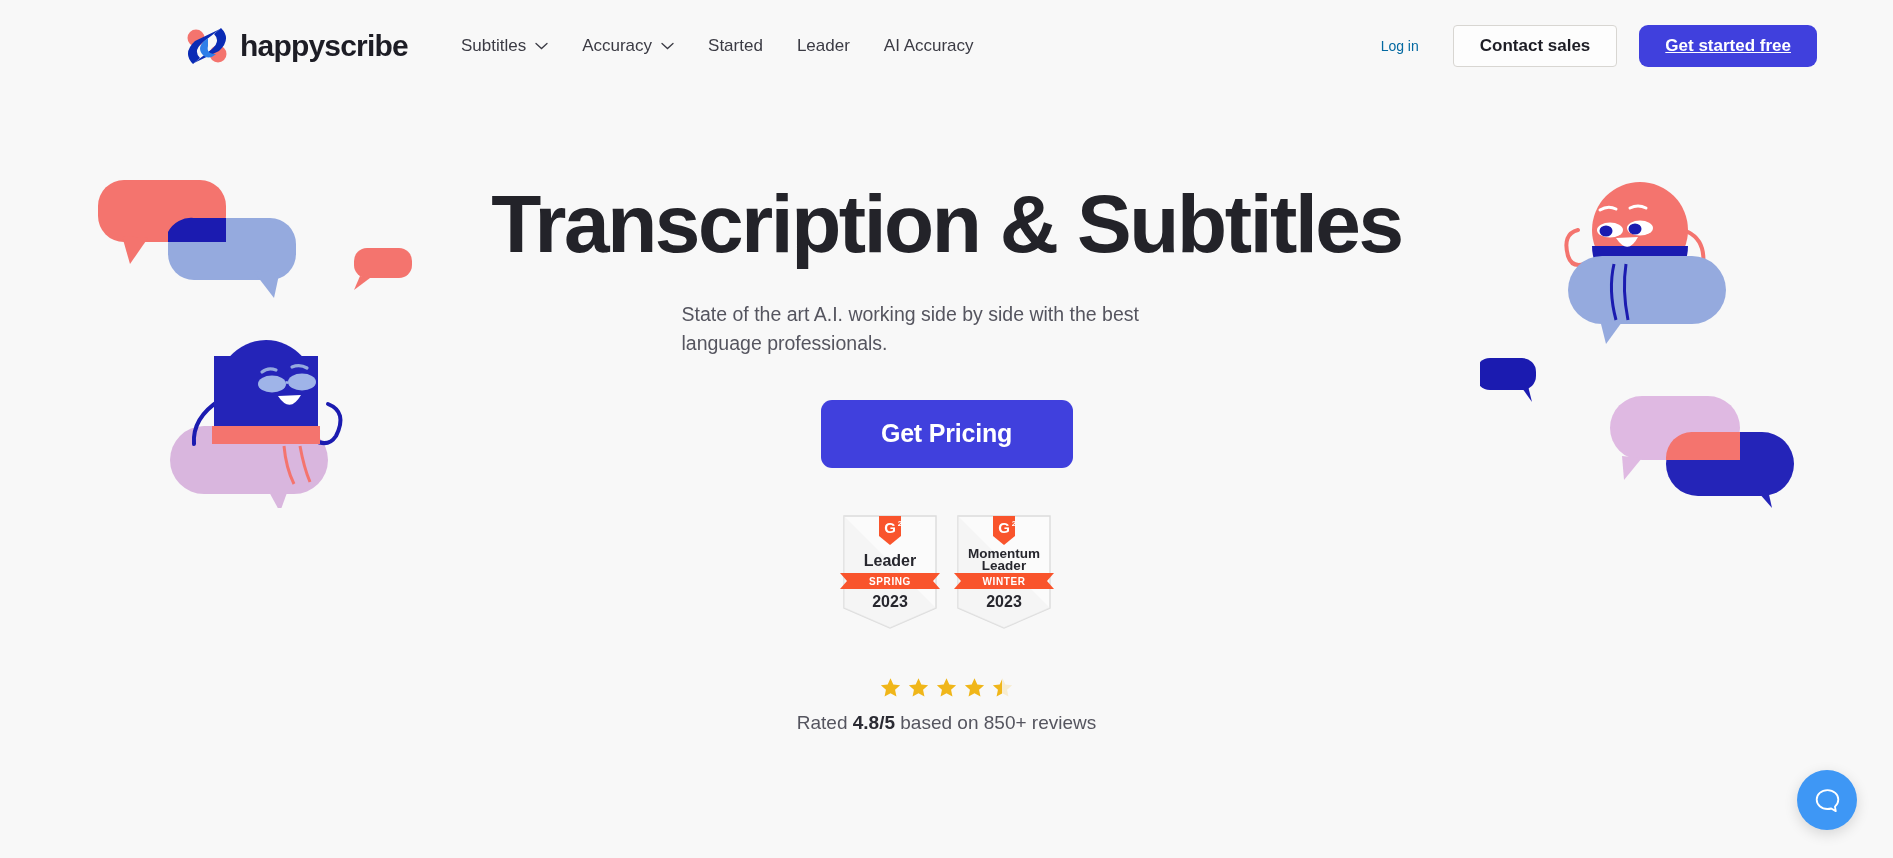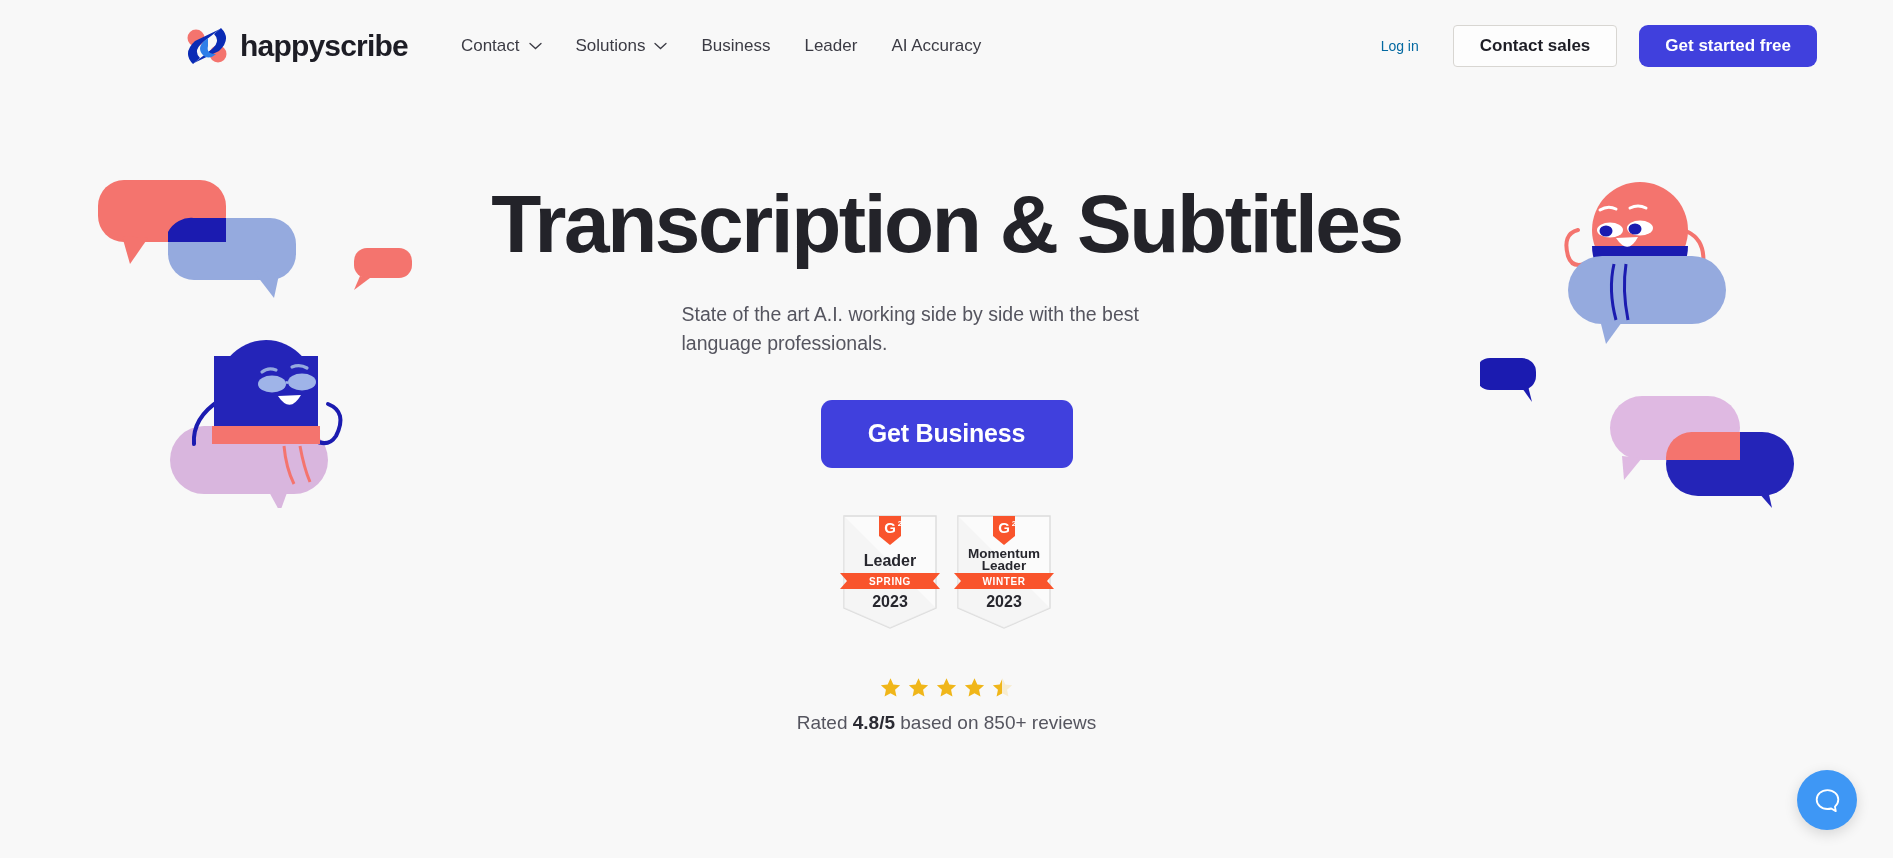--- a/index.html
+++ b/index.html
@@ -99,20 +99,21 @@
     font-weight: 700;
     color: #ffffff;
     background: #4040dd;
     border: none;
     border-radius: 9px;
     padding: 0 26px;
     height: 42px;
     line-height: 42px;
     cursor: pointer;
     white-space: nowrap;
+    text-decoration: underline;
   }
 
   
   .hero {
     position: absolute;
     top: 96px; left: 0;
     width: 1893px;
     height: 766px;
     display: flex;
     flex-direction: column;
@@ -305,35 +306,35 @@
       <path d="M36 5 L18 19 Q9 27 16 34 L9 40 Q-2 29 11 17 Z" fill="#0a2bb5"></path>
       <path d="M10 39 L28 25 Q37 17 30 10 L37 4 Q48 15 35 27 Z" fill="#0a2bb5"></path>
       <path d="M24 14 Q12 22 18 30 Q24 37 32 30 Q22 30 24 22 Z" fill="#2f7fe8"></path>
     </svg>
     <span class="brand-name">happyscribe</span>
   </a>
 
   <nav class="nav">
 
     <div class="nav-item">
-      <span>Contact</span>
+      <span>Subtitles</span>
       <svg class="chev" viewBox="0 0 13 8" xmlns="http://www.w3.org/2000/svg" aria-hidden="true">
         <path d="M1 1.5 L6.5 6.5 L12 1.5" stroke="#3b3b44" stroke-width="1.3" fill="none" stroke-linecap="round"></path>
       </svg>
     </div>
 
     <div class="nav-item">
-      <span>Solutions</span>
+      <span>Accuracy</span>
       <svg class="chev" viewBox="0 0 13 8" xmlns="http://www.w3.org/2000/svg" aria-hidden="true">
         <path d="M1 1.5 L6.5 6.5 L12 1.5" stroke="#3b3b44" stroke-width="1.3" fill="none" stroke-linecap="round"></path>
       </svg>
     </div>
 
     <div class="nav-item">
-      <span>Business</span>
+      <span>Started</span>
     </div>
 
     <div class="nav-item">
       <span>Leader</span>
     </div>
 
     <div class="nav-item">
       <span>AI Accuracy</span>
     </div>
 
@@ -348,21 +349,21 @@
 </header>
 
 <main class="hero">
 
   <h1 class="hero-title">
     <span class="line">Transcription &amp; Subtitles</span>
   </h1>
 
   <p class="hero-sub">State of the art A.I. working side by side with the best language professionals.</p>
 
-  <button class="btn-cta">Get Business</button>
+  <button class="btn-cta">Get Pricing</button>
 
   <div class="badges">
 
     <svg class="badge" viewBox="0 0 104 120" xmlns="http://www.w3.org/2000/svg">
       <path d="M6 4 H98 V96 L52 116 L6 96 Z" fill="#fbfbfb" stroke="#dcdcdc" stroke-width="1.4"></path>
       <path d="M6 4 L98 96 L52 116 L6 96 Z" fill="#f1f1f1" opacity="0.55"></path>
 
       <path d="M41 4 H63 V24 L52 33 L41 24 Z" fill="#f9542c"></path>
       <text x="52" y="21" text-anchor="middle" font-family="Liberation Sans, sans-serif" font-size="15" font-weight="700" fill="#ffffff">G</text>
       <text x="62" y="14" text-anchor="middle" font-family="Liberation Sans, sans-serif" font-size="8" font-weight="700" fill="#ffffff">2</text>

